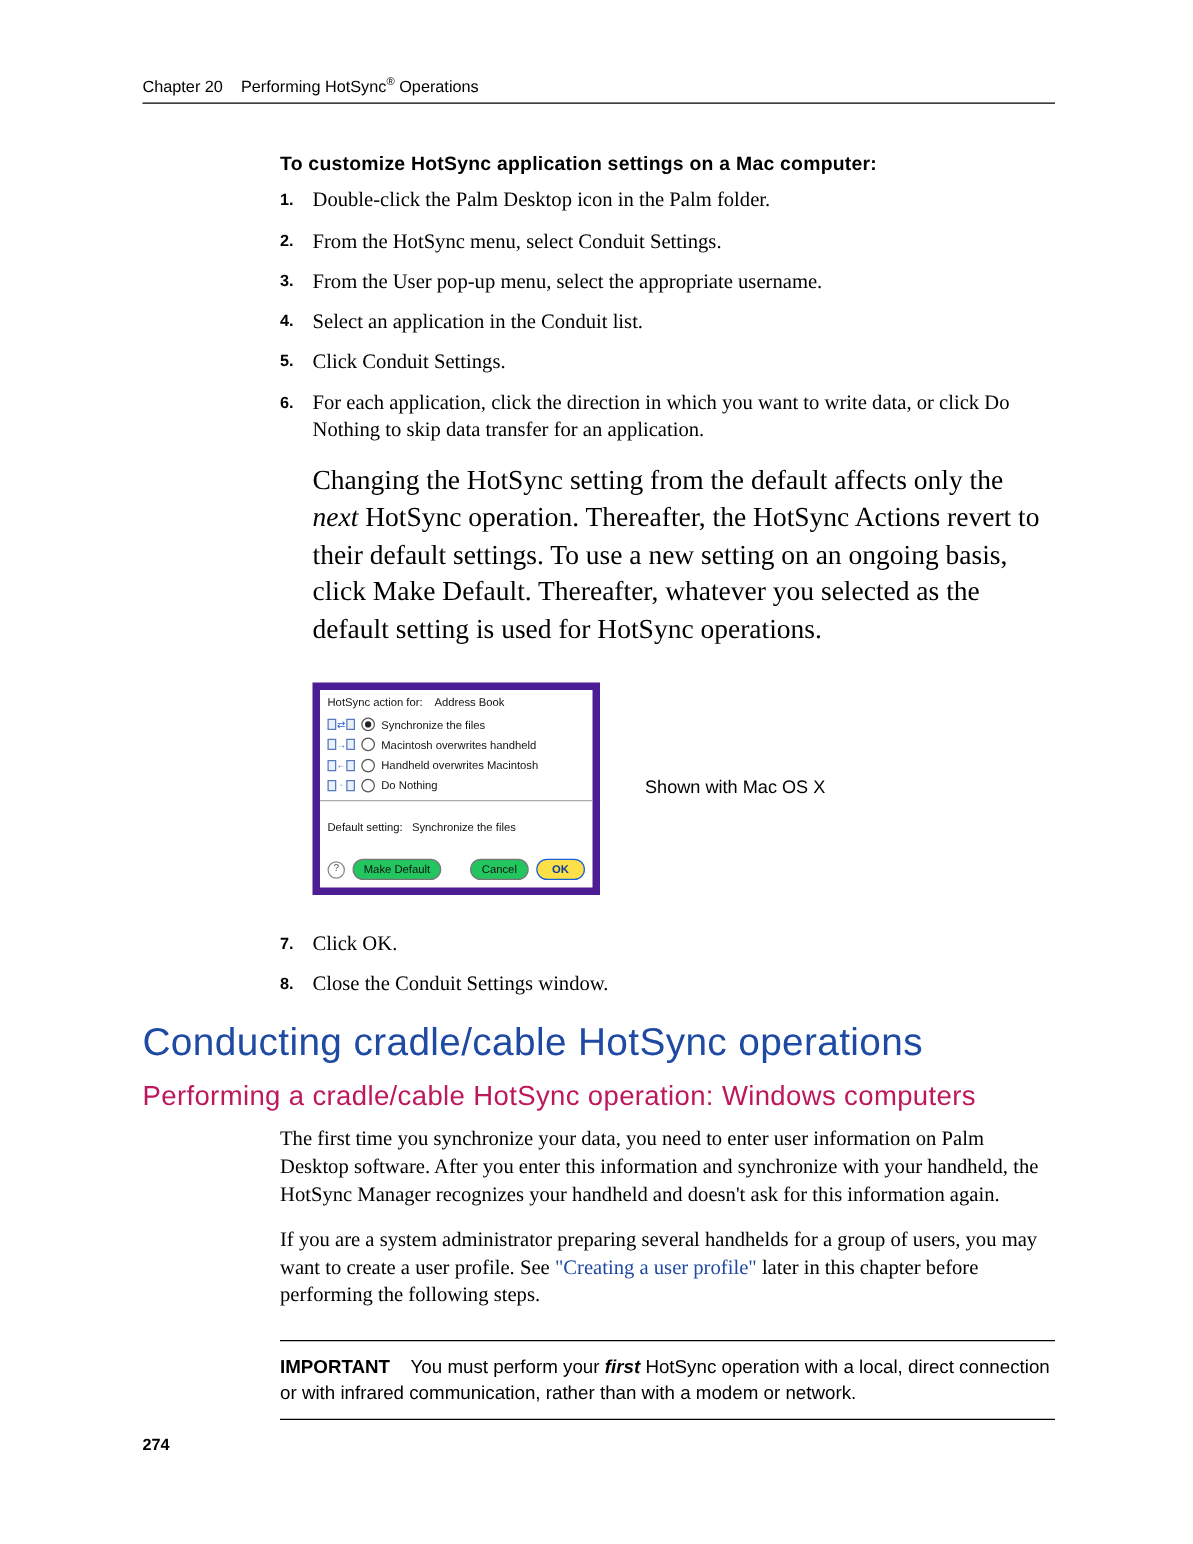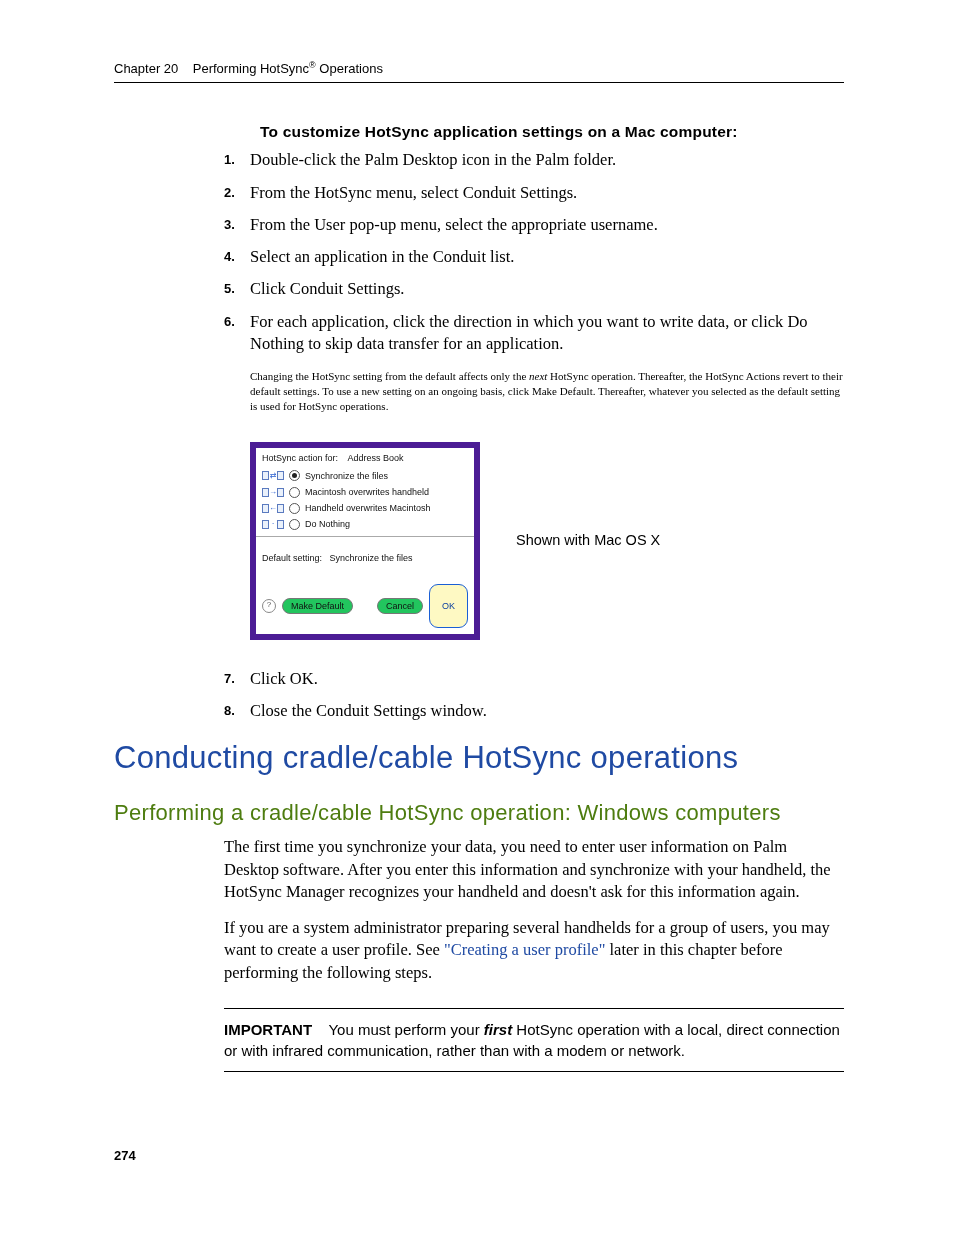--- a/index.html
+++ b/index.html
@@ -27,21 +27,20 @@
   .running-head sup { font-size: 9px; }
   .content {
     margin-left: 110px; 
   }
   .proc-title {
     font-family: "Helvetica Neue", Helvetica, Arial, sans-serif;
     font-weight: bold;
     font-size: 15.5px;
     margin-bottom: 8px;
     letter-spacing: 0.2px;
-    margin-left: 36px;
   }
   ol.steps {
     list-style: none;
     padding: 0;
     margin: 0;
     counter-reset: step;
   }
   ol.steps > li {
     counter-increment: step;
     position: relative;
@@ -54,21 +53,21 @@
     content: counter(step) ".";
     position: absolute;
     left: 0;
     top: 2px;
     font-family: "Helvetica Neue", Helvetica, Arial, sans-serif;
     font-weight: bold;
     font-size: 13px;
   }
   .step-extra {
     margin: 14px 0 28px 26px;
-    font-size: 11px;
+    font-size: 22px;
     line-height: 1.35;
   }
   em { font-style: italic; }
 
   
   .dialog-row {
     display: flex;
     align-items: center;
     gap: 36px;
     margin: 10px 0 28px 26px;
@@ -143,45 +142,46 @@
   .pill {
     border: 1px solid #777;
     border-radius: 9px;
     padding: 1px 8px;
     font-size: 9px;
     background: #22c55e;
   }
   .pill.primary {
     border-color: #1a5fd6;
     color: #0a3fa0;
-    background: #fef9c3;
-    padding: 15px 12px;
+    background: #fde047;
+    padding: 1px 12px;
+    font-weight: bold;
   }
   .btns .spacer { flex: 1; }
   .caption {
     font-family: "Helvetica Neue", Helvetica, Arial, sans-serif;
     font-size: 14.5px;
   }
 
   
   h1.section {
     font-family: "Helvetica Neue", Helvetica, Arial, sans-serif;
     font-weight: 300;
     color: #1f4aa3;
     font-size: 31px;
     letter-spacing: 0.3px;
     margin: 18px 0 10px -110px; 
   }
   h2.subsection {
     font-family: "Helvetica Neue", Helvetica, Arial, sans-serif;
     font-weight: 300;
-    color: #4d7c0f;
+    color: #be185d;
     font-size: 22px;
     letter-spacing: 0.3px;
-    margin: 24px 0 10px -110px;
+    margin: 12px 0 10px -110px;
   }
   p.body {
     font-size: 16.5px;
     line-height: 1.35;
     margin: 0 0 14px 0;
   }
   a.xref {
     color: #1f4aa3;
     text-decoration: none;
   }

